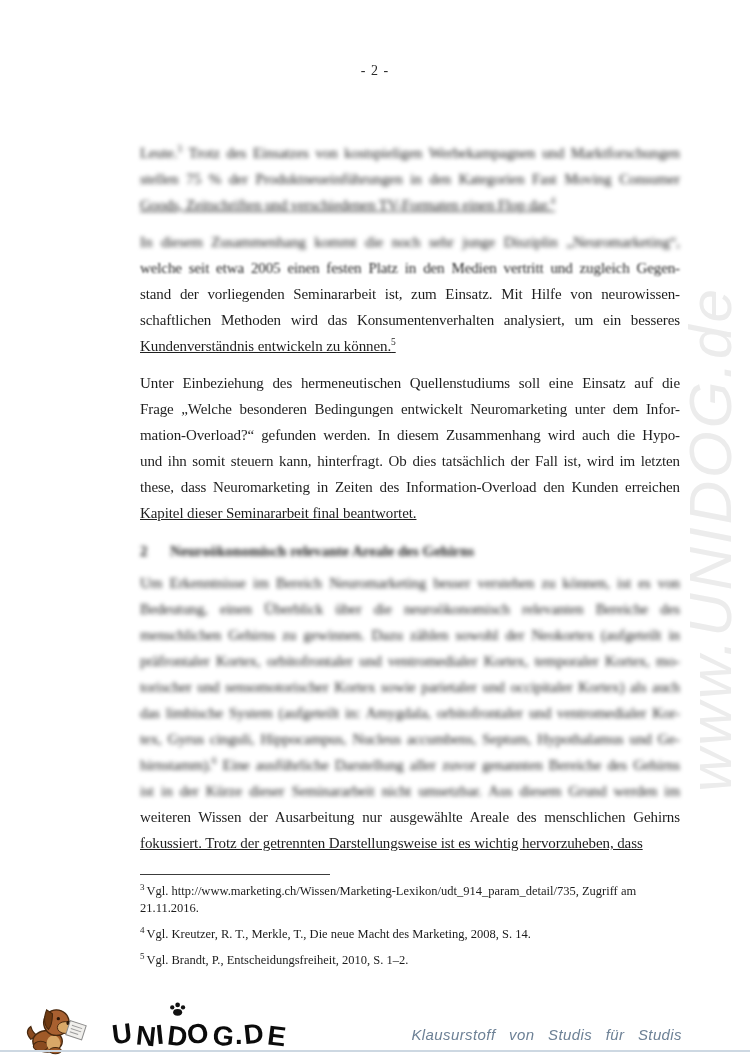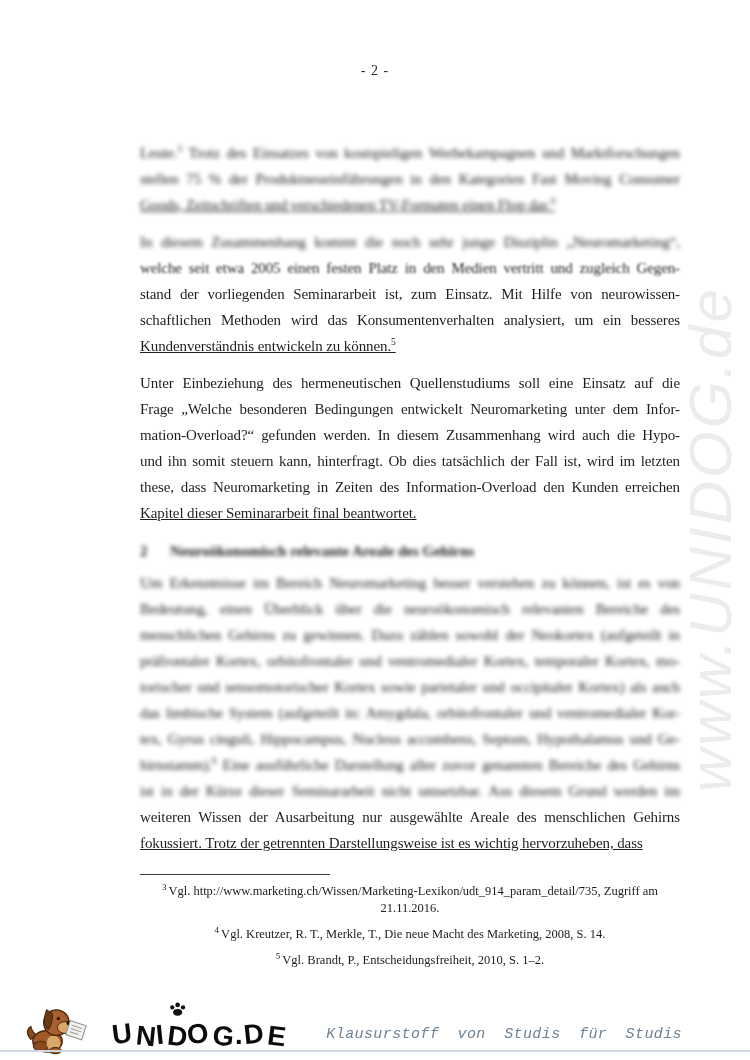--- a/index.html
+++ b/index.html
@@ -30,27 +30,27 @@
   .blur2{filter:blur(2.3px);}
   .line sup,.heading sup{font-size:9.5px;line-height:0;vertical-align:super;}
   .heading{
     margin:12px 0 6px 0;font-weight:bold;font-size:15px;line-height:26px;height:26px;
   }
   .heading .hnum{display:inline-block;width:30px;}
   .footnote-sep{
     width:190px;border-top:1px solid #3c3c3c;margin:18px 0 8px 0;height:0;
   }
   .footnote{margin:0 0 9px 0;}
-  .fn-line{font-size:12.5px;line-height:17px;color:#1c1c1c;text-align:center;}
+  .fn-line{font-size:12.5px;line-height:17px;color:#1c1c1c;}
   .fn-line sup{font-size:9px;line-height:0;vertical-align:super;margin-right:2px;}
   .footer{position:absolute;left:0;top:998px;width:750px;height:62px;}
   .logo{position:absolute;left:20px;top:4px;}
   .tagline{
     position:absolute;right:68px;top:28px;
-    font-family:Liberation Mono, monospace;font-style:italic;
+    font-family:Liberation Sans, sans-serif;font-style:italic;
     font-size:15px;color:#6d8196;word-spacing:9px;letter-spacing:0.4px;white-space:nowrap;
   }
   .footer-rule{
     position:absolute;left:0;top:52px;width:750px;height:2px;background:#cdd8e2;
   }
 </style>
 </head>
 <body>
 
 <div class="page">

